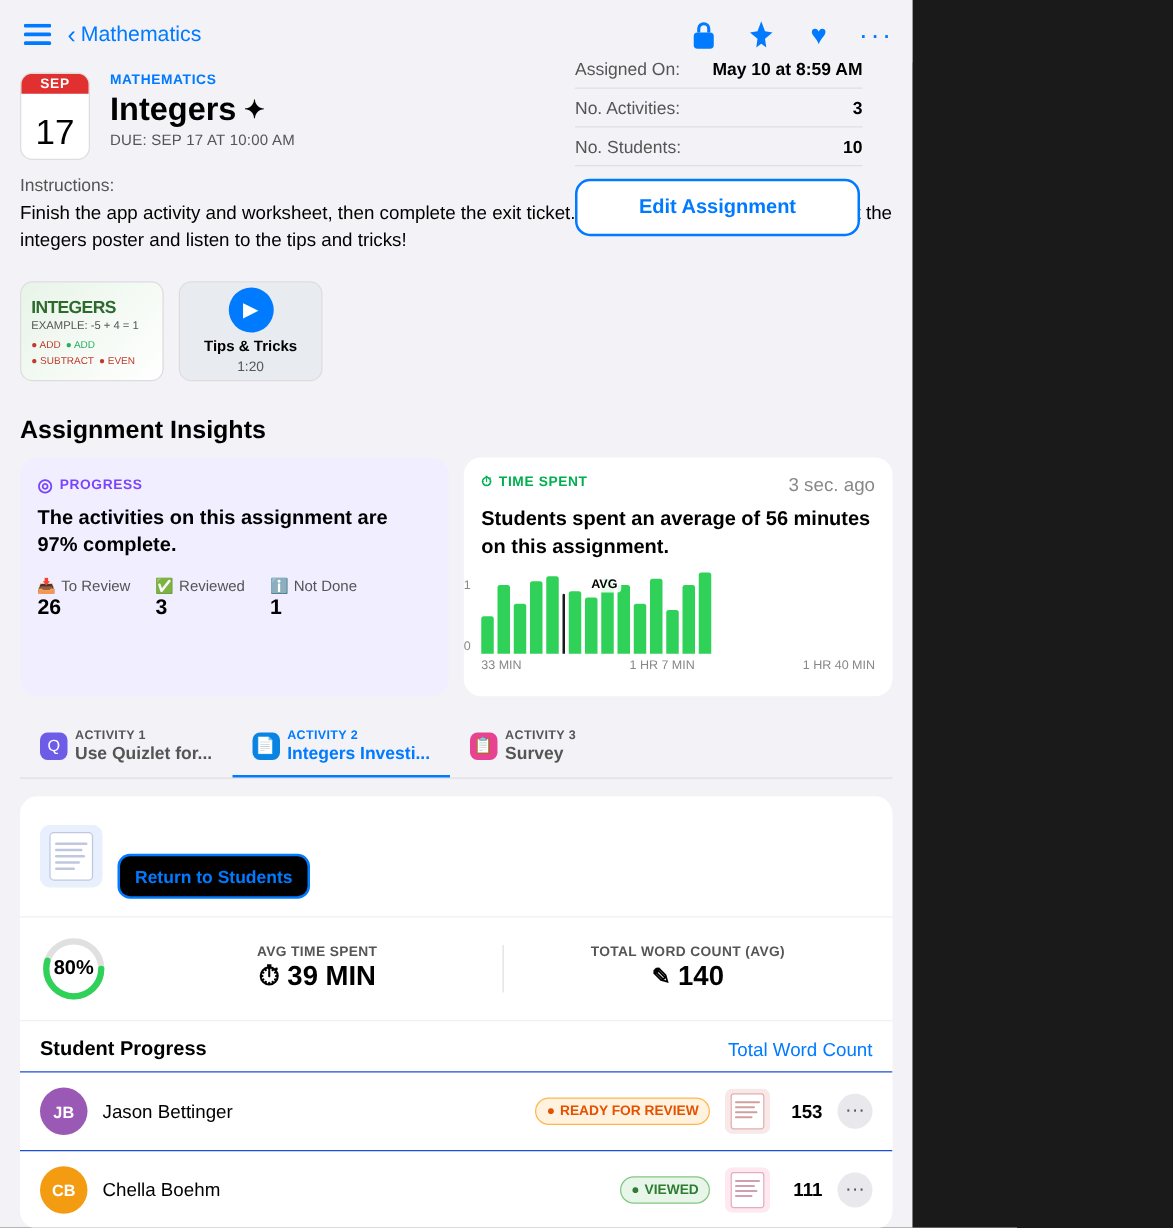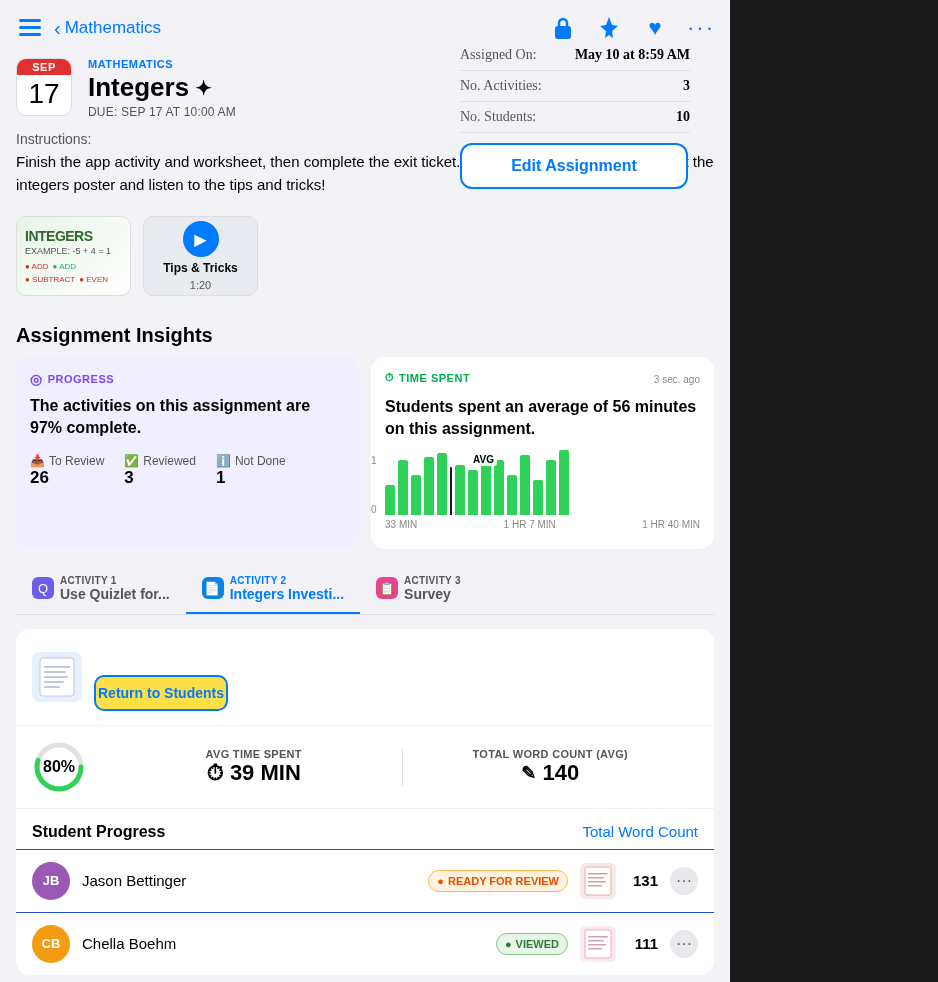--- a/index.html
+++ b/index.html
@@ -70,21 +70,21 @@
       font-size: 11px;
       font-weight: 700;
       padding: 2px 0;
       letter-spacing: 0.5px;
     }
     .cal-day {
       font-size: 28px;
       font-weight: 300;
       color: #000;
       line-height: 1.2;
-      padding: 2px 0 4px;
+      padding: 14px 0 4px;
     }
     .assignment-info { flex: 1; }
     .subject-label {
       font-size: 11px;
       font-weight: 700;
       color: #007aff;
       letter-spacing: 0.5px;
       text-transform: uppercase;
       margin-bottom: 2px;
     }
@@ -110,21 +110,20 @@
       top: 40px;
       left: 460px;
       width: 230px;
     }
     .info-row {
       display: flex;
       justify-content: space-between;
       padding: 7px 0;
       border-bottom: 1px solid #e0e0e0;
       font-size: 14px;
-      font-family: Liberation Serif, serif;
     }
     .info-label { color: #555; }
     .info-value { font-weight: 600; color: #000; }
     .btn-mark {
       background: #007aff;
       color: #fff;
       border: none;
       border-radius: 12px;
       padding: 14px 0;
       width: 228px;
@@ -276,21 +275,21 @@
       position: absolute;
       top: 0;
       font-size: 10px;
       font-weight: 700;
       color: #000;
       background: rgba(255,255,255,0.9);
       padding: 1px 3px;
       border-radius: 3px;
     }
     .time-ago {
-      font-size: 10px;
+      font-size: 15px;
       color: #888;
       text-align: right;
       margin-bottom: 4px;
     }
 
     
     .activities-section {
       padding: 0 16px 16px 16px;
     }
     .activity-tabs {
@@ -354,25 +353,25 @@
       color: #888;
       font-weight: 500;
       display: flex; align-items: center; gap: 4px;
     }
     .file-name {
       font-size: 15px;
       font-weight: 700;
       color: #000;
     }
     .btn-return {
-      background: #fde047;
+      background: #000000;
       color: #007aff;
       border: 2px solid #007aff;
       border-radius: 10px;
-      padding: 8px 2px;
+      padding: 8px 12px;
       font-size: 14px;
       font-weight: 600;
       cursor: pointer;
       margin-top: 32px;
     }
     
     .stats-bar {
       display: flex;
       align-items: center;
       padding: 14px 16px;
@@ -750,21 +749,21 @@
         <div class="student-doc-thumb">
           <svg width="36" height="36" viewBox="0 0 36 36">
             <rect width="36" height="36" fill="#f8e8e8"></rect>
             <rect x="5" y="4" width="26" height="28" rx="2" fill="#fff" stroke="#e0b0b0" stroke-width="1"></rect>
             <rect x="8" y="10" width="20" height="1.5" rx="0.75" fill="#d0a0a0"></rect>
             <rect x="8" y="14" width="16" height="1.5" rx="0.75" fill="#d0a0a0"></rect>
             <rect x="8" y="18" width="18" height="1.5" rx="0.75" fill="#d0a0a0"></rect>
             <rect x="8" y="22" width="14" height="1.5" rx="0.75" fill="#d0a0a0"></rect>
           </svg>
         </div>
-        <div class="student-word-count">131</div>
+        <div class="student-word-count">153</div>
         <div class="more-btn">···</div>
       </div>
 
       <div class="student-row">
         <div class="avatar" style="background:#f39c12;">
           <span>CB</span>
         </div>
         <div class="student-name">Chella Boehm</div>
         <div class="status-badge badge-viewed">
           <span style="color:#2e7d32;">●</span>

